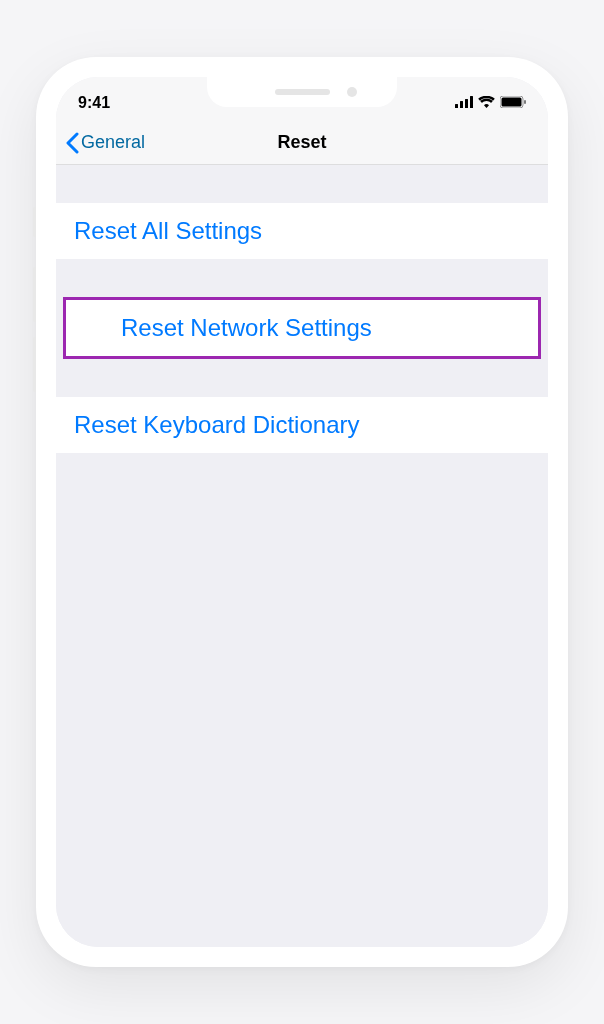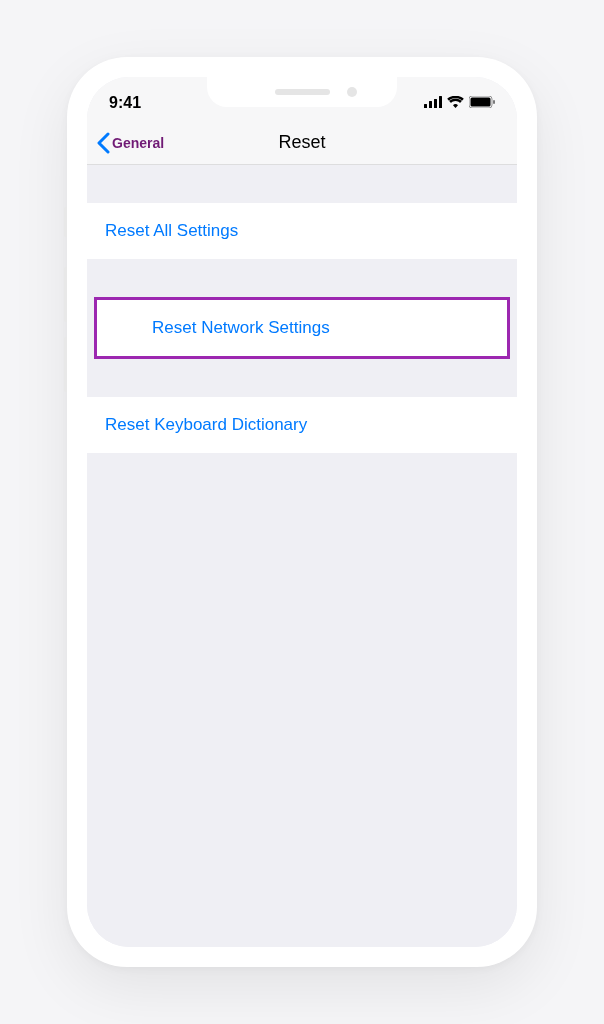--- a/index.html
+++ b/index.html
@@ -12,21 +12,21 @@
     body {
       background: #f5f5f7;
       display: flex;
       justify-content: center;
       align-items: center;
       min-height: 1024px;
       width: 604px;
     }
 
     .device-frame {
-      width: 470px;
+      width: 532px;
       height: 910px;
       background: #fff;
       border-radius: 60px;
       box-shadow: 0 20px 60px rgba(0,0,0,0.08), 0 2px 8px rgba(0,0,0,0.04);
       padding: 20px;
       position: relative;
     }
 
     .side-button-left-1 {
       position: absolute;
@@ -127,36 +127,35 @@
       display: flex;
       align-items: center;
       padding: 0 10px;
       position: relative;
       border-bottom: 0.5px solid rgba(0,0,0,0.1);
     }
 
     .back-button {
       display: flex;
       align-items: center;
-      color: #701a75;
-      font-size: 14px;
+      color: #0369a1;
+      font-size: 18px;
       cursor: pointer;
-      font-weight: bold;
     }
 
     .back-button svg {
       margin-right: 2px;
     }
 
     .nav-title {
       position: absolute;
       left: 50%;
       transform: translateX(-50%);
       font-size: 18px;
-      font-weight: 400;
+      font-weight: 700;
       color: #000;
     }
 
     .content {
       background: #efeff4;
       height: calc(100% - 88px);
       overflow-y: auto;
     }
 
     .spacer {
@@ -166,21 +165,21 @@
     .list-group {
       background: #fff;
     }
 
     .list-item {
       height: 56px;
       display: flex;
       align-items: center;
       padding: 0 18px;
       color: #007aff;
-      font-size: 17px;
+      font-size: 24px;
       cursor: pointer;
       border-bottom: 0.5px solid #e0e0e0;
     }
 
     .list-item:last-child {
       border-bottom: none;
     }
 
     .highlight-box {
       border: 3px solid #9c27b0;

